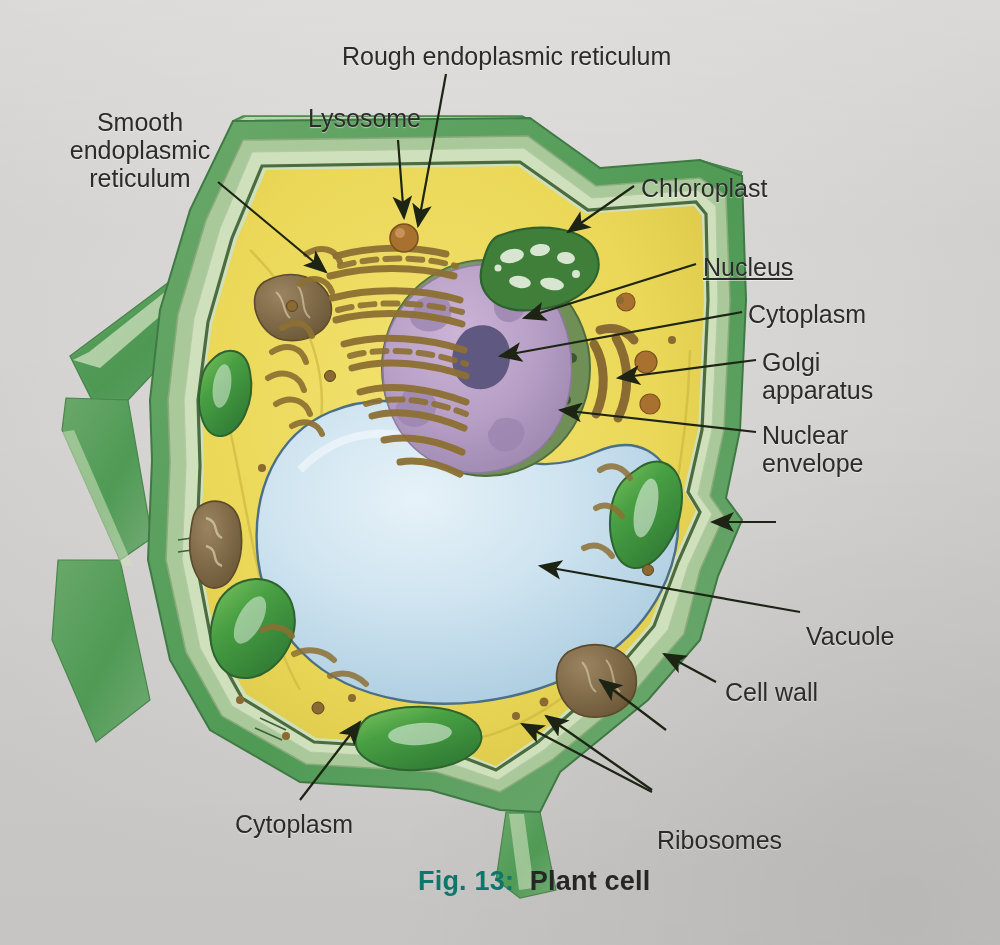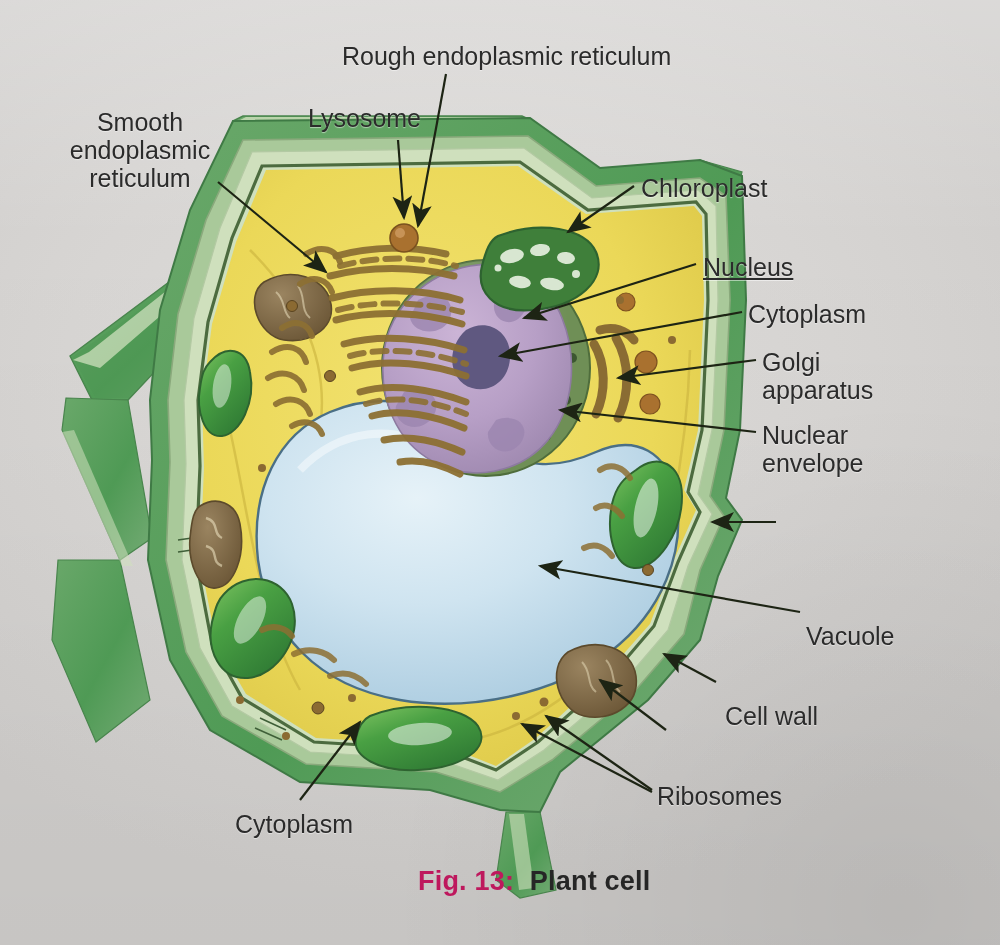--- a/index.html
+++ b/index.html
@@ -34,21 +34,21 @@
     white-space:pre;
     text-shadow:0 1px 1px rgba(255,255,255,.5);
   }
   .lbl.c{text-align:center;}
 
   #caption{
     position:absolute;left:418px;top:866px;
     font-size:27px;font-weight:bold;color:#262626;
     letter-spacing:.2px;
   }
-  #caption .fignum{color:#be185d;font-weight:bold;}
+  #caption .fignum{color:#0f766e;font-weight:bold;}
 </style>
 </head>
 <body>
 
 <div id="stage">
   <div id="paper"></div>
 
   <svg id="fig" viewBox="0 0 1000 945">
     <defs>
 
@@ -353,21 +353,21 @@
 
   <div class="lbl" style="left:342px;top:42px;">Rough endoplasmic reticulum</div>
   <div class="lbl c" style="left:45px;top:108px;width:190px;">Smooth<br>endoplasmic<br>reticulum</div>
   <div class="lbl" style="left:308px;top:104px;">Lysosome</div>
   <div class="lbl" style="left:641px;top:174px;">Chloroplast</div>
   <div class="lbl" style="left:703px;top:253px;text-decoration:underline;">Nucleus</div>
   <div class="lbl" style="left:748px;top:300px;">Cytoplasm</div>
   <div class="lbl" style="left:762px;top:348px;">Golgi<br>apparatus</div>
   <div class="lbl" style="left:762px;top:421px;">Nuclear<br>envelope</div>
   <div class="lbl" style="left:806px;top:622px;">Vacuole</div>
-  <div class="lbl" style="left:725px;top:678px;margin-top:24px;">Cell wall</div>
-  <div class="lbl" style="left:657px;top:782px;">Ribosomes</div>
+  <div class="lbl" style="left:725px;top:678px;">Cell wall</div>
+  <div class="lbl" style="left:657px;top:826px;">Ribosomes</div>
   <div class="lbl" style="left:235px;top:810px;">Cytoplasm</div>
 
   <div id="caption">
     <span class="fignum" style="margin-right: 8px;">Fig. 13:</span>
     <span>Plant cell</span>
   </div>
 </div>
 
 </body></html>

